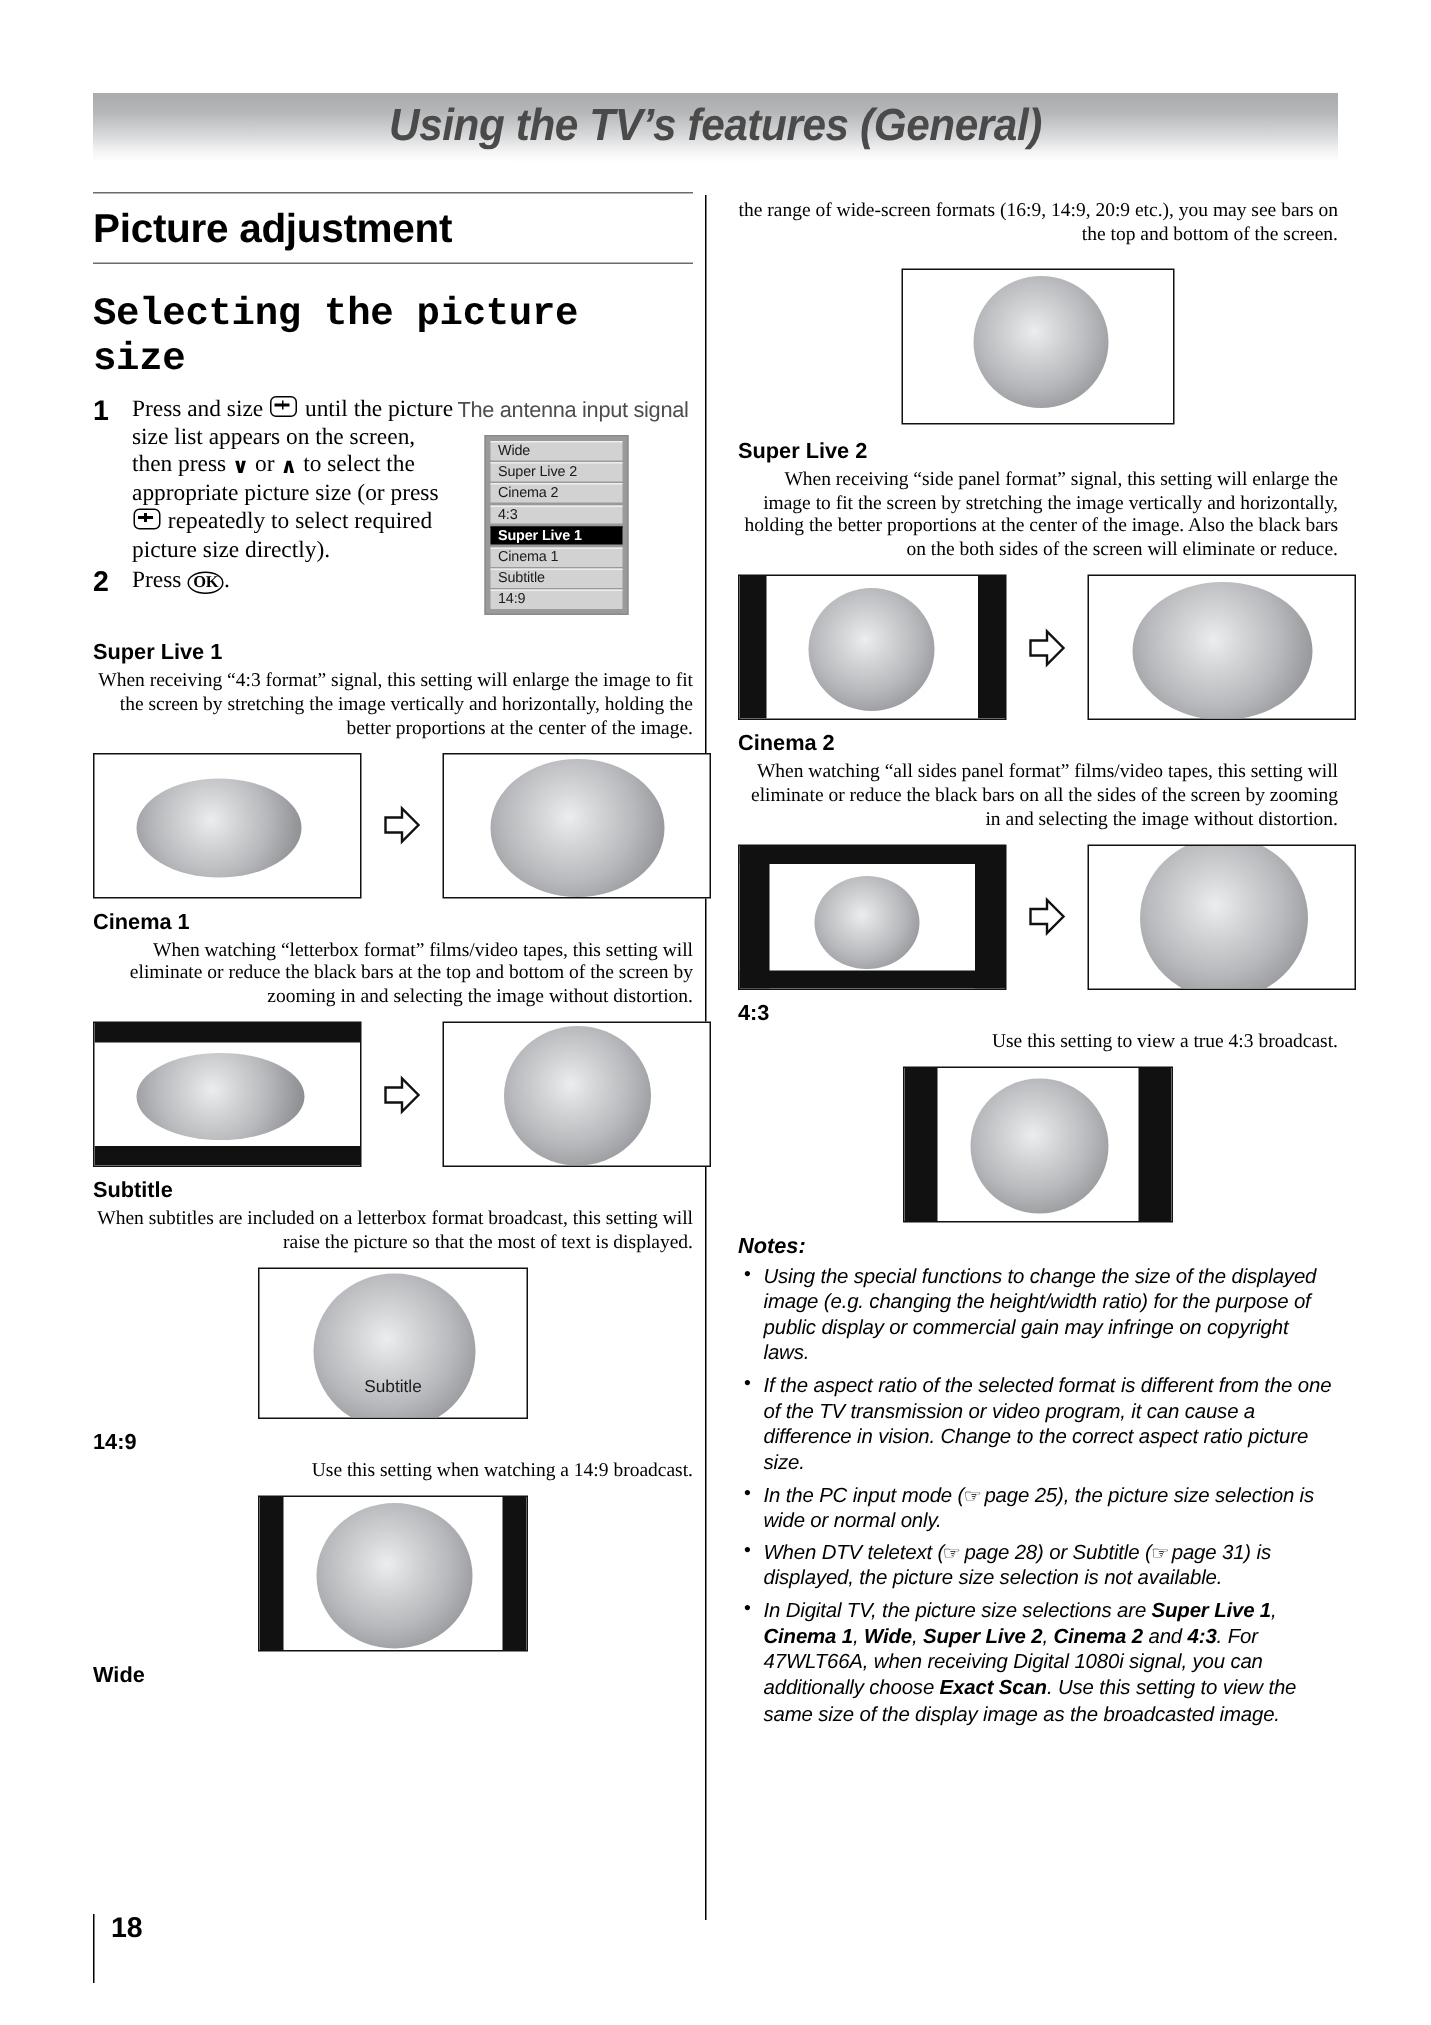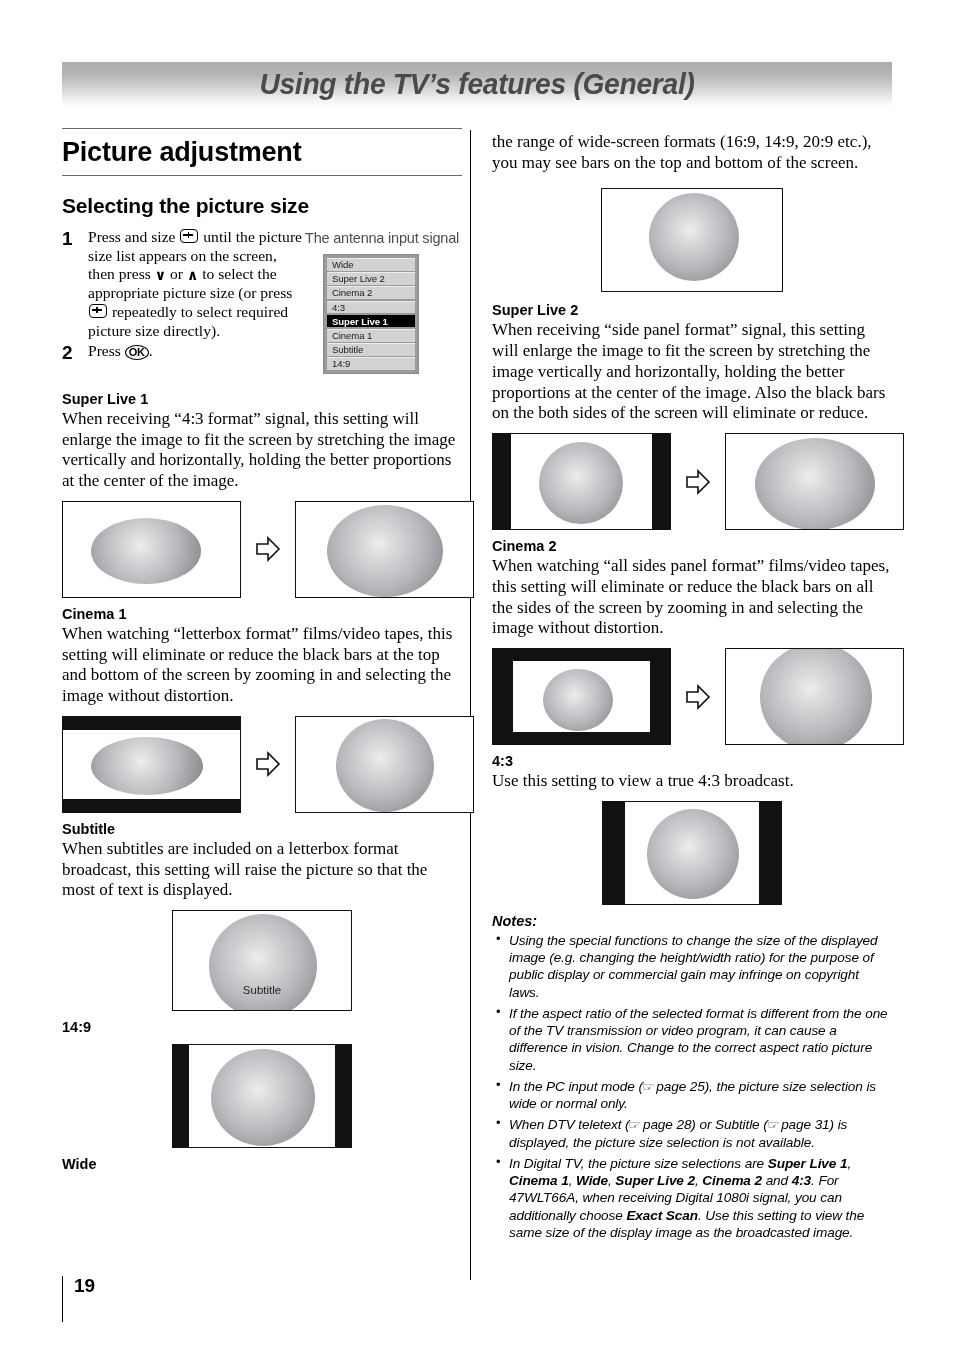--- a/index.html
+++ b/index.html
@@ -76,40 +76,40 @@
     font-size: 27px;
     margin: 8px 0 7px 0;
     letter-spacing: -0.2px;
     color: #000;
   }
   .h1-rule-bottom {
     border-top: 1px solid #6c6c6c;
     margin: 0 0 18px 0;
   }
   .h2 {
-    font-family: Liberation Sans, sans-serif;
-    font-weight: bold;
-    font-size: 21px;
+    font-family: Liberation Mono, monospace;
+    font-weight: bold;
+    font-size: 26px;
     margin: 0 0 10px 0;
     letter-spacing: -0.2px;
   }
   .h3 {
     font-family: "Liberation Sans Narrow", "Liberation Sans", sans-serif;
     font-weight: bold;
     font-size: 14.5px;
     margin: 8px 0 2px 0;
     letter-spacing: 0;
   }
 
   
   p.body {
-    font-size: 17px;
+    font-size: 13px;
     line-height: 1.22;
     margin: 0 0 6px 0;
-    text-align: left;
+    text-align: right;
   }
 
   
   .steps {
     position: relative;
     min-height: 155px;
   }
   .step {
     display: flex;
     align-items: flex-start;
@@ -157,21 +157,21 @@
     top: 1.8px;
     width: 1.6px;
     height: 6.5px;
     background: #000;
   }
   .btn-ok {
     display: inline-block;
     border: 1.3px solid #000;
     border-radius: 50%;
     padding: 0px 3px;
-    font-family: Liberation Sans, sans-serif;
+    font-family: Liberation Serif, serif;
     font-weight: bold;
     font-size: 11px;
     line-height: 13px;
     vertical-align: 0px;
     letter-spacing: -0.3px;
   }
   .chev {
     display: inline-block;
     font-size: 14px;
     font-weight: bold;
@@ -415,20 +415,21 @@
   <p class="body">When subtitles are included on a letterbox format broadcast, this setting will raise the picture so that the most of text is displayed.</p>
 
   <div class="fig-row center">
     <div class="tv" style="width:180px;height:101px;">
       <div class="sphere" style="left:36px;top:3px;width:108px;height:104px;"></div>
       <div class="sub-label" style="bottom:14px;">Subtitle</div>
     </div>
   </div>
 
   <div class="h3">14:9</div>
+  <p class="body">Use this setting when watching a 14:9 broadcast.</p>
 
   <div class="fig-row center">
     <div class="tv" style="width:180px;height:104px;">
       <div class="bar-l" style="left:0;width:16px;"></div>
       <div class="bar-r" style="right:0;width:16px;"></div>
       <div class="sphere" style="left:38px;top:4px;width:104px;height:97px;"></div>
     </div>
   </div>
 
   <div class="h3">Wide</div>
@@ -500,14 +501,14 @@
     <li>Using the special functions to change the size of the displayed image (e.g. changing the height/width ratio) for the purpose of public display or commercial gain may infringe on copyright laws.</li>
     <li>If the aspect ratio of the selected format is different from the one of the TV transmission or video program, it can cause a difference in vision. Change to the correct aspect ratio picture size.</li>
     <li id="note-2">In the PC input mode (<span class="hand">☞</span> page 25), the picture size selection is wide or normal only.</li>
     <li id="note-3">When DTV teletext (<span class="hand">☞</span> page 28) or  Subtitle (<span class="hand">☞</span> page 31) is displayed, the picture size selection is not available.</li>
     <li id="note-4">In Digital TV, the picture size selections are <b>Super Live 1</b>, <b>Cinema 1</b>, <b>Wide</b>, <b>Super Live 2</b>, <b>Cinema 2</b> and <b>4:3</b>. For 47WLT66A, when receiving Digital 1080i signal, you can additionally choose <b>Exact Scan</b>. Use this setting to view the same size of the display image as the broadcasted image.</li>
   </ul>
 </div>
 
 <div class="page-num-wrap">
   <div class="page-rule"></div>
-  <div class="page-num">19</div>
+  <div class="page-num">18</div>
 </div>
 
 </body></html>

